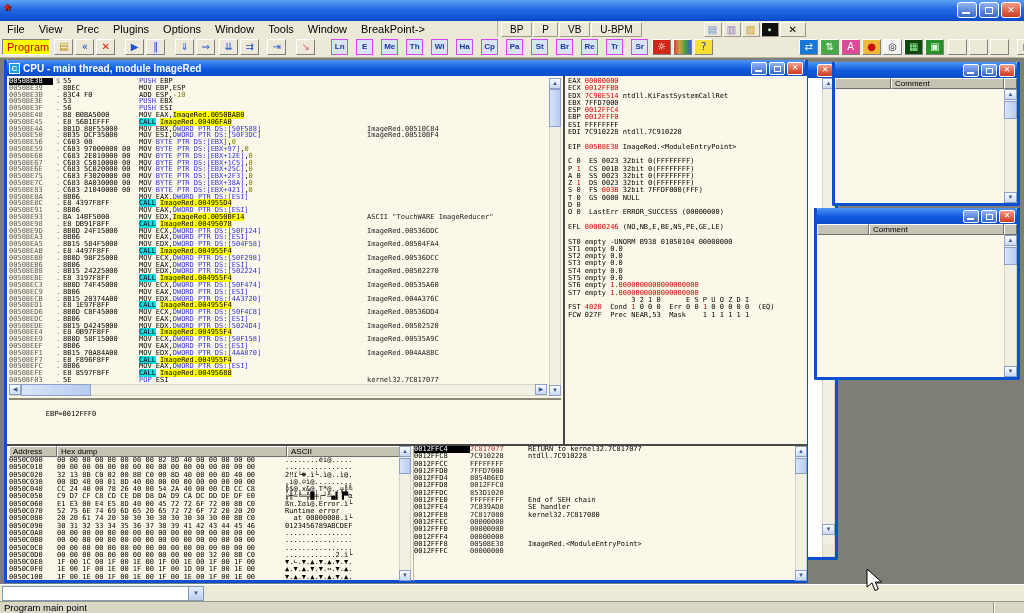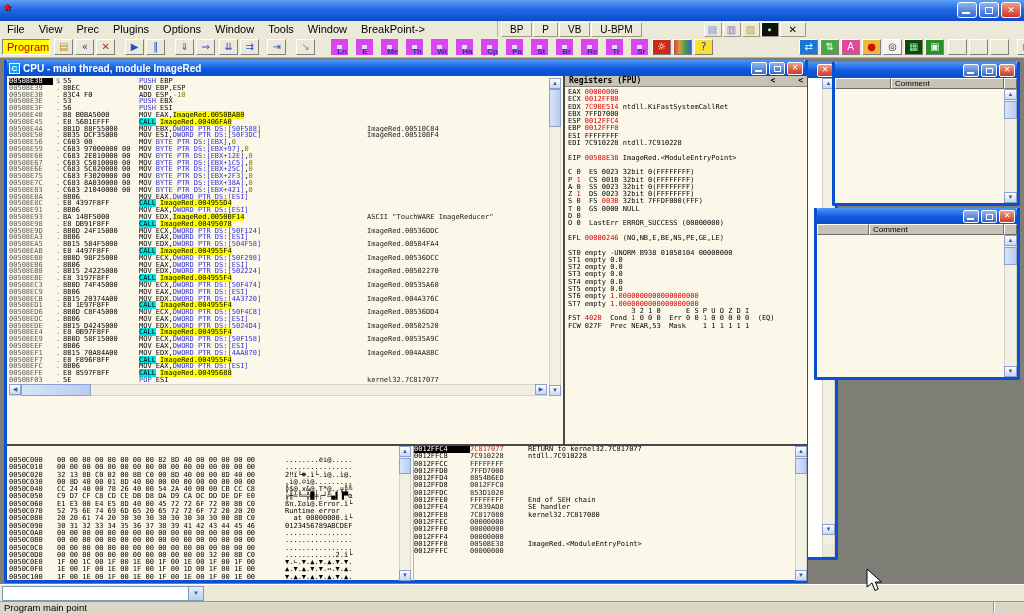--- a/index.html
+++ b/index.html
@@ -16,21 +16,21 @@
 .xbtn .bar{position:absolute;left:4px;bottom:3px;width:8px;height:2px;background:#fff}
 .xbtn .box{position:absolute;left:5px;top:4px;width:8px;height:7px;border:1px solid #fff}
 .menubar{position:absolute;top:21px;left:0;width:1024px;height:16px;background:#ECE9D8;display:flex;align-items:flex-end;font-size:11px;color:#000}
 .menu-item{padding:0 7px;line-height:15px;cursor:default}
 .toolbar2{position:absolute;left:497px;top:21px;height:16px;display:flex;align-items:center;gap:1px;border-left:1px solid #B8B4A0;padding-left:3px}
 .t2btn{height:15px;padding:0 8px;font-size:10px;line-height:13px;background:#ECE9D8;border:1px solid;border-color:#FFF #9C9884 #9C9884 #FFF}
 .t2icon{width:18px;height:15px;font-size:10px;line-height:14px;text-align:center;background:#ECE9D8;border:1px solid;border-color:#FFF #9C9884 #9C9884 #FFF}
 .toolbar{position:absolute;top:37px;left:0;width:1024px;height:21px;background:#ECE9D8;display:flex;align-items:center;border-bottom:1px solid #B8B4A0}
 .paused{width:64px;height:16px;background:#FFFF00;color:#C40000;font-size:11px;line-height:14px;padding-left:4px;margin-left:2px;border:1px solid;border-color:#808080 #FFF #FFF #808080}
 .tibtn{width:19px;height:16px;font-family:"DejaVu Sans",sans-serif;font-size:10px;line-height:14px;text-align:center;background:#ECE9D8;border:1px solid;border-color:#FFF #808080 #808080 #FFF;overflow:hidden}
-.lbtn{width:17px;height:16px;background:#D8E4F4;border:6px solid #d946ef;color:#1838A0;font-size:8px;font-weight:bold;line-height:14px;text-align:center;margin-left:8px}
+.lbtn{width:17px;height:16px;background:#D8E4F4;border:1px solid #d946ef;color:#1838A0;font-size:8px;font-weight:bold;line-height:14px;text-align:center;margin-left:8px}
 .ic-appearance-icon{background:linear-gradient(90deg,#D04040,#D0A040,#40A040,#4060D0)!important}
 
 .mdi{position:absolute;left:0;top:58px;width:1024px;height:526px;background:#7E7E76;overflow:hidden}
 .xpwin{position:absolute;border:3px solid #0A50D0;border-top:none;background:#FBF8EA;border-radius:0 0 2px 2px}
 .xptitle{height:16px;background:linear-gradient(180deg,#4D97F8,#1059DE 55%,#0B4DC6);display:flex;align-items:center;color:#fff;font-weight:bold;font-size:10px;padding:0 2px;border-radius:2px 2px 0 0}
 .xptitle .small-controls{margin-left:auto;display:flex;gap:2px}
 .sbtn{width:16px;height:13px;border-radius:2px;border:1px solid #fff;background:linear-gradient(#8FB4F2,#3568C8);color:#fff;font-size:8px;line-height:10px;text-align:center;position:relative}
 .sbtn.close{background:linear-gradient(#F49A86,#CC3A20)}
 .sbtn .bar{position:absolute;left:3px;bottom:2px;width:7px;height:2px;background:#fff}
 .sbtn .box{position:absolute;left:4px;top:3px;width:7px;height:6px;border:1px solid #fff}
@@ -277,31 +277,32 @@
         <div class="sb-track" style="left:0;top:0;width:100%;height:12px"></div>
         <div class="sb-a" style="left:0;top:0">◀</div>
         <div class="sb-t" style="left:12px;top:0;width:70px;height:12px"></div>
         <div class="sb-a" style="right:0;top:0">▶</div>
       </div>
 
       <div class="divider-v"></div>
       <div class="divider-h"></div>
 
       <div id="registers">
-        <div class="reg-head">
-          <span>Registers (FPU)</span>
-          <span>
-            <span style="margin-right:18px">&lt;</span>
-            <span>&lt;</span>
-          </span>
-        </div>
         <div class="reg-lines mono"><div class="rline"><span class="ck">EAX </span><span class="cr">00000000</span></div><div class="rline"><span class="ck">ECX </span><span class="cr">0012FFB0</span></div><div class="rline"><span class="ck">EDX </span><span class="cr">7C90E514</span><span class="ck"> ntdll.KiFastSystemCallRet</span></div><div class="rline"><span class="ck">EBX 7FFD7000</span></div><div class="rline"><span class="ck">ESP </span><span class="cr">0012FFC4</span></div><div class="rline"><span class="ck">EBP </span><span class="cr">0012FFF0</span></div><div class="rline"><span class="ck">ESI FFFFFFFF</span></div><div class="rline"><span class="ck">EDI 7C910228 ntdll.7C910228</span></div><div class="rline">&nbsp;</div><div class="rline"><span class="ck">EIP </span><span class="cr">00508E38</span><span class="ck"> ImageRed.&lt;ModuleEntryPoint&gt;</span></div><div class="rline">&nbsp;</div><div class="rline"><span class="ck">C 0  ES 0023 32bit 0(FFFFFFFF)</span></div><div class="rline"><span class="ck">P </span><span class="cr">1</span><span class="ck">  CS 001B 32bit 0(FFFFFFFF)</span></div><div class="rline"><span class="ck">A 0  SS 0023 32bit 0(FFFFFFFF)</span></div><div class="rline"><span class="ck">Z </span><span class="cr">1</span><span class="ck">  DS 0023 32bit 0(FFFFFFFF)</span></div><div class="rline"><span class="ck">S 0  FS </span><span class="cr">003B</span><span class="ck"> 32bit 7FFDF000(FFF)</span></div><div class="rline"><span class="ck">T 0  GS 0000 NULL</span></div><div class="rline"><span class="ck">D 0</span></div><div class="rline"><span class="ck">O 0  LastErr ERROR_SUCCESS (00000000)</span></div><div class="rline">&nbsp;</div><div class="rline"><span class="ck">EFL </span><span class="cr">00000246</span><span class="ck"> (NO,NB,E,BE,NS,PE,GE,LE)</span></div><div class="rline">&nbsp;</div><div class="rline"><span class="ck">ST0 empty -UNORM B938 01050104 00000000</span></div><div class="rline"><span class="ck">ST1 empty 0.0</span></div><div class="rline"><span class="ck">ST2 empty 0.0</span></div><div class="rline"><span class="ck">ST3 empty 0.0</span></div><div class="rline"><span class="ck">ST4 empty 0.0</span></div><div class="rline"><span class="ck">ST5 empty 0.0</span></div><div class="rline"><span class="ck">ST6 empty </span><span class="cr">1.0000000000000000000</span></div><div class="rline"><span class="ck">ST7 empty </span><span class="cr">1.0000000000000000000</span></div><div class="rline"><span class="ck">               3 2 1 0      E S P U O Z D I</span></div><div class="rline"><span class="ck">FST </span><span class="cr">4020</span><span class="ck">  Cond </span><span class="cr">1</span><span class="ck"> 0 0 0  Err 0 0 </span><span class="cr">1</span><span class="ck"> 0 0 0 0 0  (EQ)</span></div><div class="rline"><span class="ck">FCW 027F  Prec NEAR,53  Mask    1 1 1 1 1 1</span></div></div>
       </div>
 
-
+      <div id="infopane" class="mono">
+        <span>EBP=0012FFF0</span>
+      </div>
+
+      <div class="dump-head">
+        <div class="dh-cell" style="width:48px">Address</div>
+        <div class="dh-cell" style="width:230px">Hex dump</div>
+        <div class="dh-cell" style="flex:1">ASCII</div>
+      </div>
       <div id="dump" class="mono"><div class="durow"><span class="dua">0050C000</span><span class="duh">00 00 00 00 00 00 00 00 82 8D 40 00 00 00 00 00</span><span class="dus">........éì@.....</span></div><div class="durow"><span class="dua">0050C010</span><span class="duh">00 00 00 00 00 00 00 00 00 00 00 00 00 00 00 00</span><span class="dus">................</span></div><div class="durow"><span class="dua">0050C020</span><span class="duh">32 13 8B C0 02 00 8B C0 00 8D 40 00 00 8D 40 00</span><span class="dus">2‼ï└☻.ï└.ì@..ì@.</span></div><div class="durow"><span class="dua">0050C030</span><span class="duh">00 8D 40 00 01 8D 40 00 00 00 00 00 00 00 00 00</span><span class="dus">.ì@.☺ì@.........</span></div><div class="durow"><span class="dua">0050C040</span><span class="duh">CC 24 40 00 78 26 40 00 54 2A 40 00 00 CB CC C8</span><span class="dus">╠$@.x&amp;@.T*@..╦╠╚</span></div><div class="durow"><span class="dua">0050C050</span><span class="duh">C9 D7 CF C8 CD CE DB D8 DA D9 CA DC DD DE DF E0</span><span class="dus">╔╫╧╚═╬█╪┌┘╩▄▌▐▀α</span></div><div class="durow"><span class="dua">0050C060</span><span class="duh">E1 E3 00 E4 E5 8D 40 00 45 72 72 6F 72 00 8B C0</span><span class="dus">ßπ.Σσì@.Error.ï└</span></div><div class="durow"><span class="dua">0050C070</span><span class="duh">52 75 6E 74 69 6D 65 20 65 72 72 6F 72 20 20 20</span><span class="dus">Runtime error   </span></div><div class="durow"><span class="dua">0050C080</span><span class="duh">20 20 61 74 20 30 30 30 30 30 30 30 30 00 8B C0</span><span class="dus">  at 00000000.ï└</span></div><div class="durow"><span class="dua">0050C090</span><span class="duh">30 31 32 33 34 35 36 37 38 39 41 42 43 44 45 46</span><span class="dus">0123456789ABCDEF</span></div><div class="durow"><span class="dua">0050C0A0</span><span class="duh">00 00 00 00 00 00 00 00 00 00 00 00 00 00 00 00</span><span class="dus">................</span></div><div class="durow"><span class="dua">0050C0B0</span><span class="duh">00 00 00 00 00 00 00 00 00 00 00 00 00 00 00 00</span><span class="dus">................</span></div><div class="durow"><span class="dua">0050C0C0</span><span class="duh">00 00 00 00 00 00 00 00 00 00 00 00 00 00 00 00</span><span class="dus">................</span></div><div class="durow"><span class="dua">0050C0D0</span><span class="duh">00 00 00 00 00 00 00 00 00 00 00 00 32 00 8B C0</span><span class="dus">............2.ï└</span></div><div class="durow"><span class="dua">0050C0E0</span><span class="duh">1F 00 1C 00 1F 00 1E 00 1F 00 1E 00 1F 00 1F 00</span><span class="dus">▼.∟.▼.▲.▼.▲.▼.▼.</span></div><div class="durow"><span class="dua">0050C0F0</span><span class="duh">1E 00 1F 00 1E 00 1F 00 1F 00 1D 00 1F 00 1E 00</span><span class="dus">▲.▼.▲.▼.▼.↔.▼.▲.</span></div><div class="durow"><span class="dua">0050C100</span><span class="duh">1F 00 1E 00 1F 00 1E 00 1F 00 1E 00 1F 00 1E 00</span><span class="dus">▼.▲.▼.▲.▼.▲.▼.▲.</span></div></div>
       <div class="dumpscroll">
         <div class="sb-track" style="left:0;top:0;width:12px;height:100%"></div>
         <div class="sb-a" style="left:0;top:0">▲</div>
         <div class="sb-t" style="left:0;top:12px;width:12px;height:16px"></div>
         <div class="sb-a" style="left:0;bottom:0">▼</div>
       </div>
 
       <div id="stack" class="mono"><div class="srow"><span class="ssa ssel">0012FFC4</span><span class="ssv vred">7C817077</span><span class="ssc">RETURN to kernel32.7C817077</span></div><div class="srow"><span class="ssa">0012FFC8</span><span class="ssv">7C910228</span><span class="ssc">ntdll.7C910228</span></div><div class="srow"><span class="ssa">0012FFCC</span><span class="ssv">FFFFFFFF</span><span class="ssc"></span></div><div class="srow"><span class="ssa">0012FFD0</span><span class="ssv">7FFD7000</span><span class="ssc"></span></div><div class="srow"><span class="ssa">0012FFD4</span><span class="ssv">8054B6ED</span><span class="ssc"></span></div><div class="srow"><span class="ssa">0012FFD8</span><span class="ssv">0012FFC8</span><span class="ssc"></span></div><div class="srow"><span class="ssa">0012FFDC</span><span class="ssv">853D1020</span><span class="ssc"></span></div><div class="srow"><span class="ssa">0012FFE0</span><span class="ssv">FFFFFFFF</span><span class="ssc">End of SEH chain</span></div><div class="srow"><span class="ssa">0012FFE4</span><span class="ssv">7C839AD8</span><span class="ssc">SE handler</span></div><div class="srow"><span class="ssa">0012FFE8</span><span class="ssv">7C817080</span><span class="ssc">kernel32.7C817080</span></div><div class="srow"><span class="ssa">0012FFEC</span><span class="ssv">00000000</span><span class="ssc"></span></div><div class="srow"><span class="ssa">0012FFF0</span><span class="ssv">00000000</span><span class="ssc"></span></div><div class="srow"><span class="ssa">0012FFF4</span><span class="ssv">00000000</span><span class="ssc"></span></div><div class="srow"><span class="ssa">0012FFF8</span><span class="ssv">00508E38</span><span class="ssc">ImageRed.&lt;ModuleEntryPoint&gt;</span></div><div class="srow"><span class="ssa">0012FFFC</span><span class="ssv">00000000</span><span class="ssc"></span></div></div>
       <div class="stackscroll">

